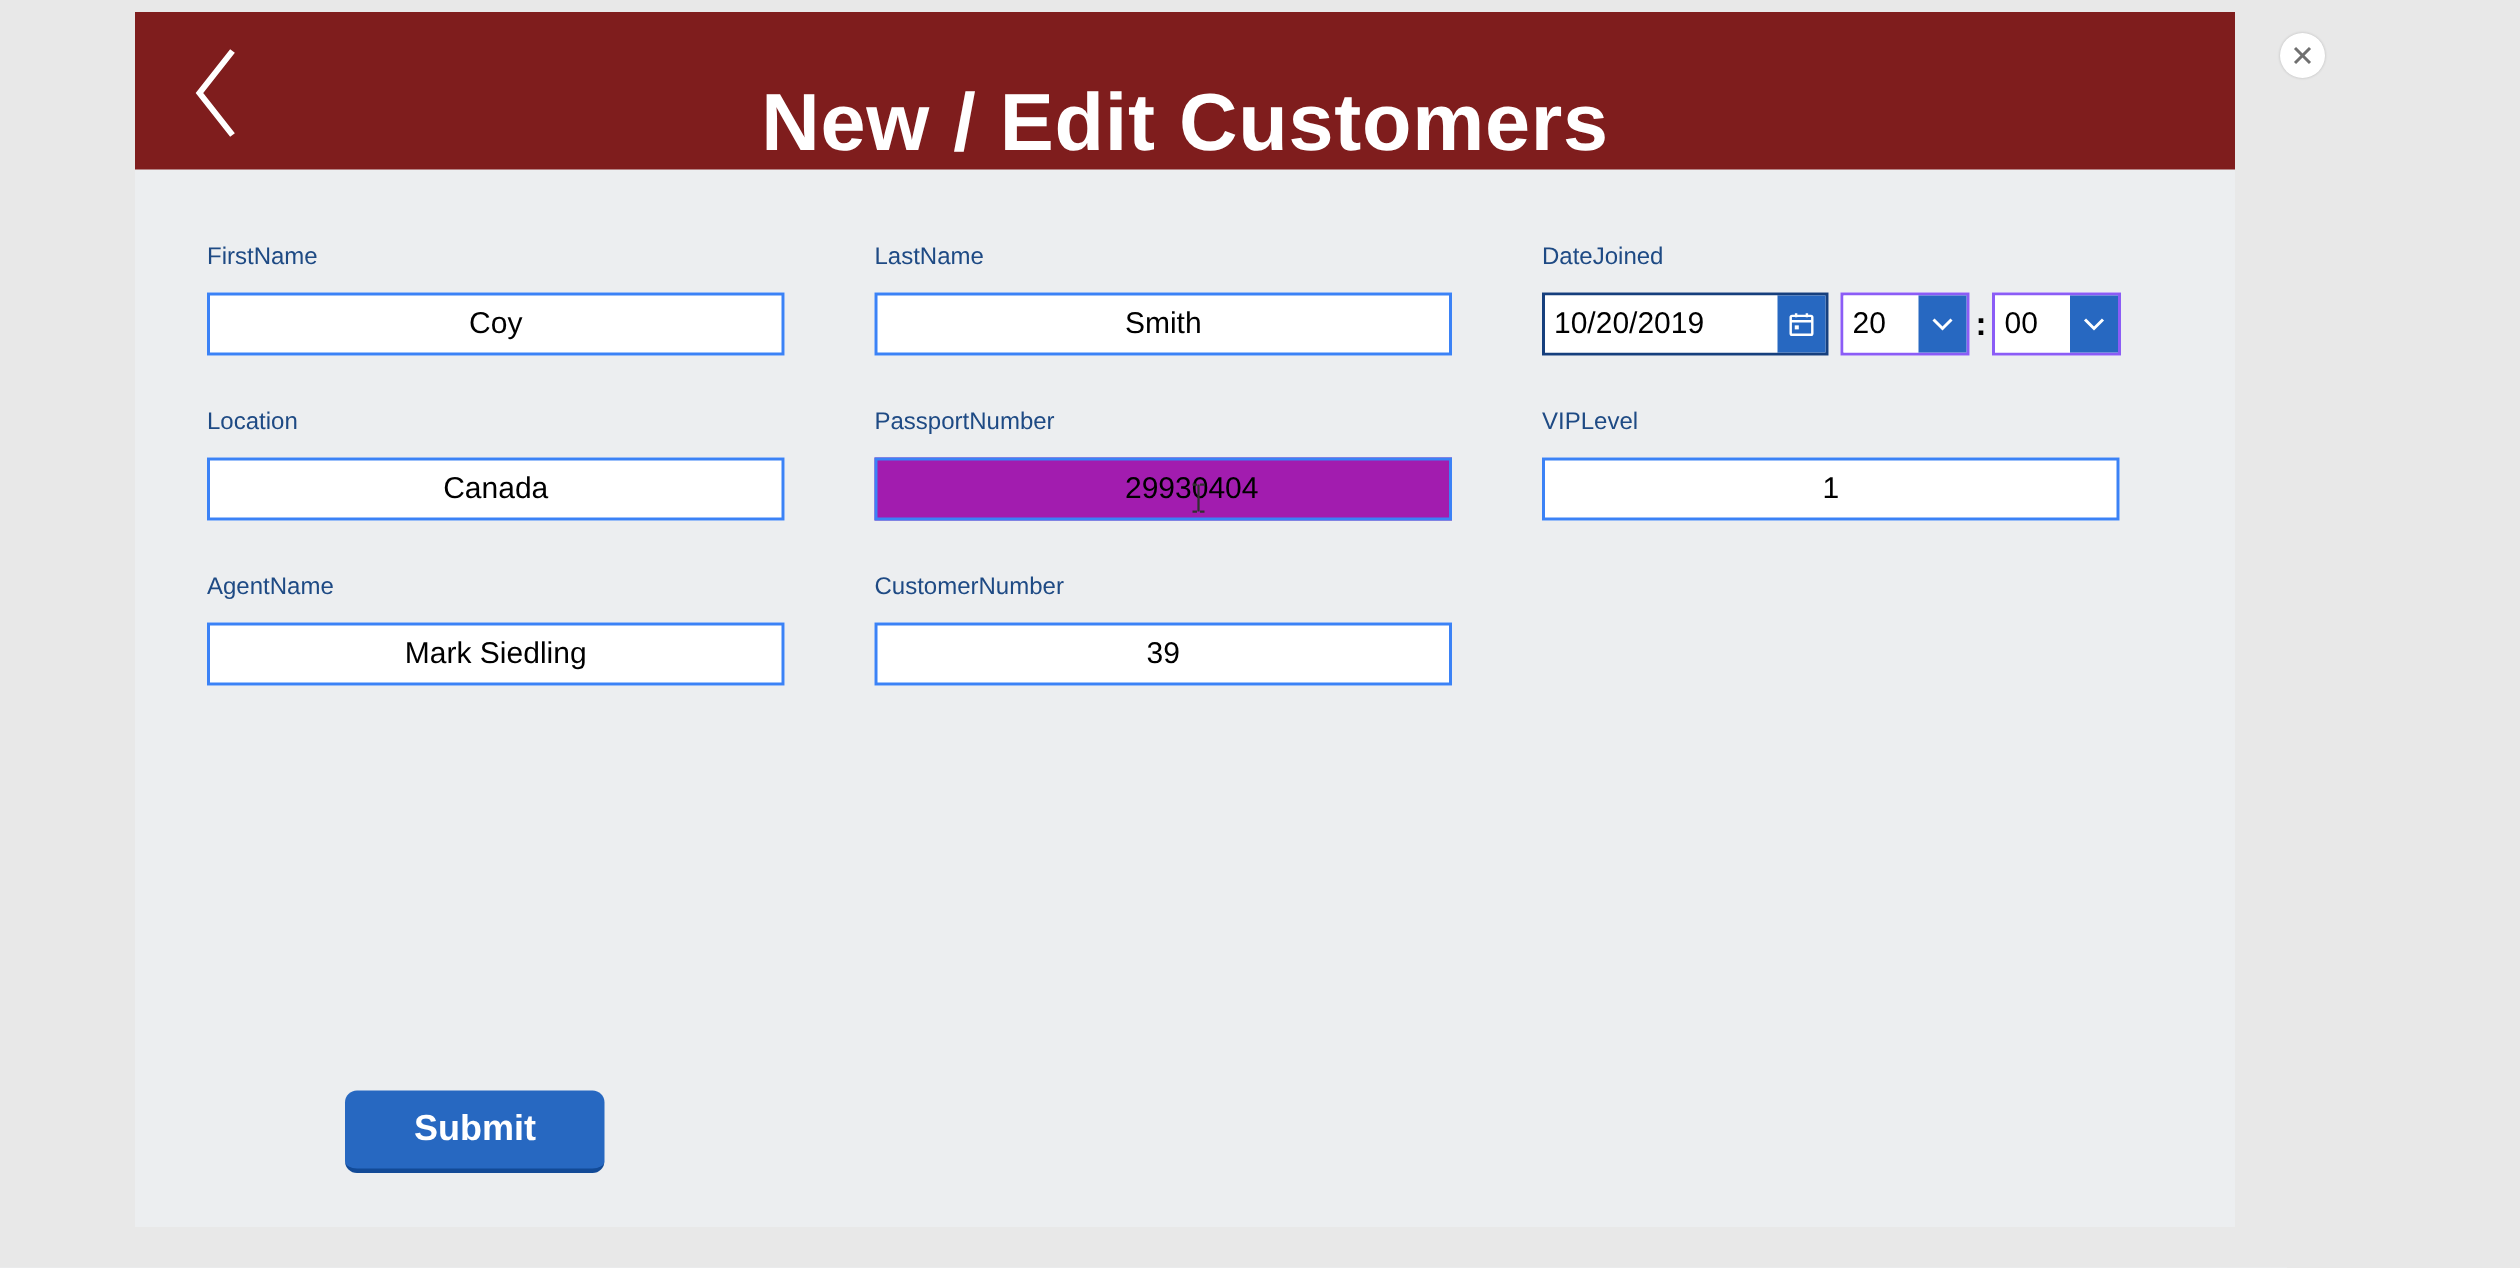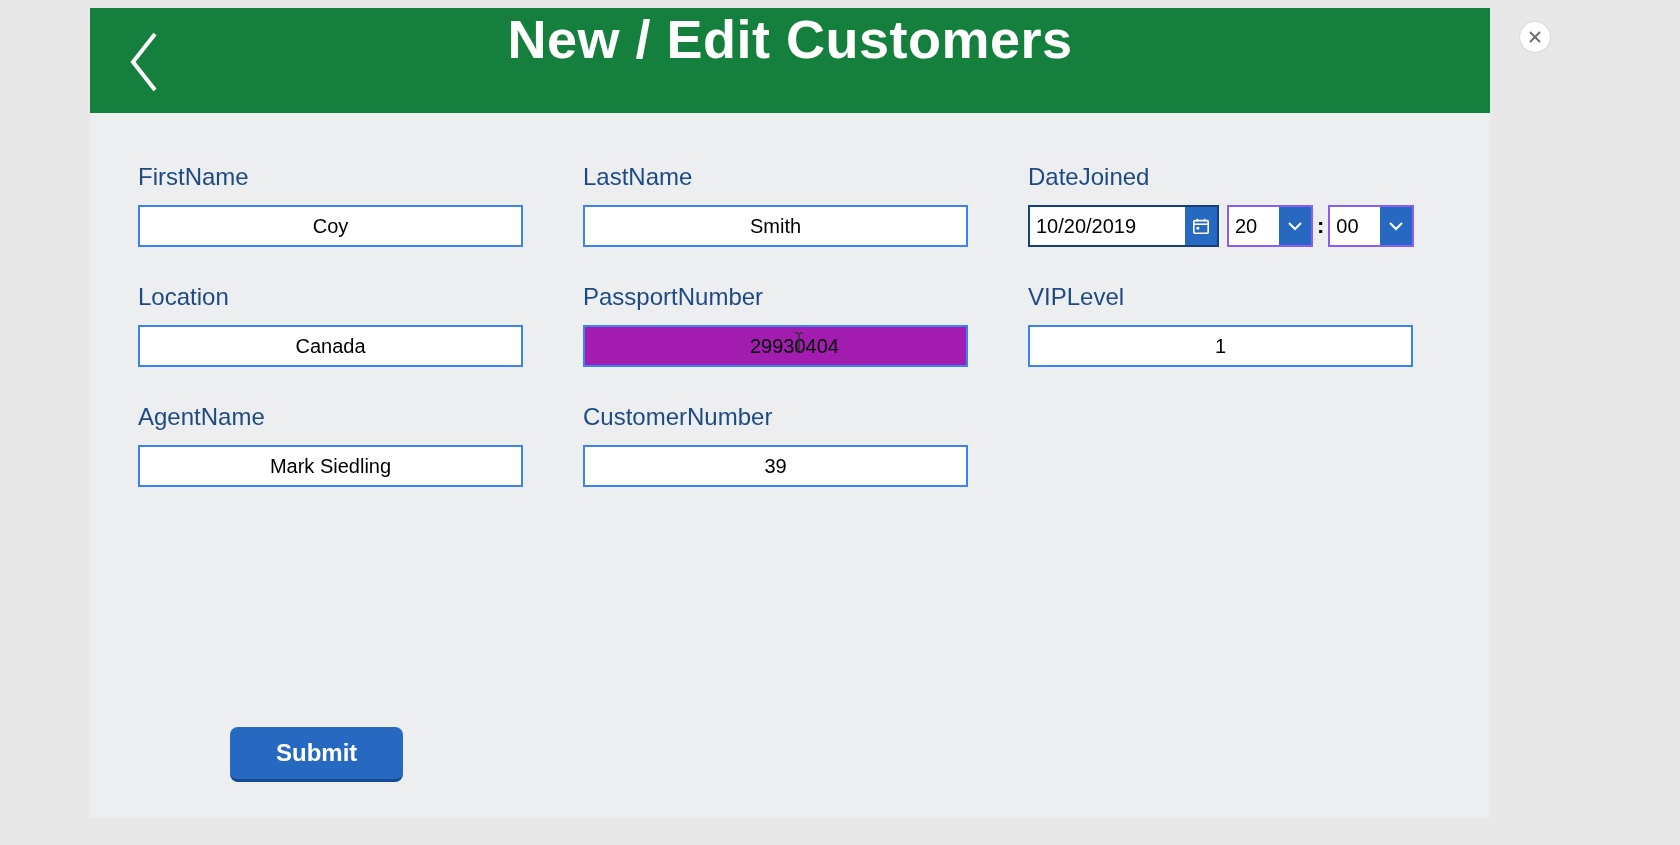--- a/index.html
+++ b/index.html
@@ -16,24 +16,24 @@
     }
     .page-container {
       position: absolute;
       left: 90px;
       top: 8px;
       width: 1400px;
       height: 810px;
       background: #eceef0;
     }
     .header-bar {
-      background: #15803d;
+      background: #7f1d1d;
       height: 105px;
       display: flex;
-      align-items: flex-start;
+      align-items: flex-end;
       justify-content: center;
       position: relative;
     }
     .back-button {
       position: absolute;
       left: 30px;
       top: 20px;
       width: 46px;
       height: 68px;
       display: flex;
@@ -57,21 +57,21 @@
     .form-area {
       padding: 50px 48px 0 48px;
       display: grid;
       grid-template-columns: 385px 385px 385px;
       column-gap: 60px;
       row-gap: 36px;
       align-items: start;
     }
     .field-label {
       color: #1e4a84;
-      font-size: 24px;
+      font-size: 16px;
       margin-bottom: 14px;
       display: block;
     }
     .text-input {
       width: 100%;
       height: 42px;
       border: 2px solid #3b82f6;
       background: #fff;
       font-size: 20px;
       color: #000;

